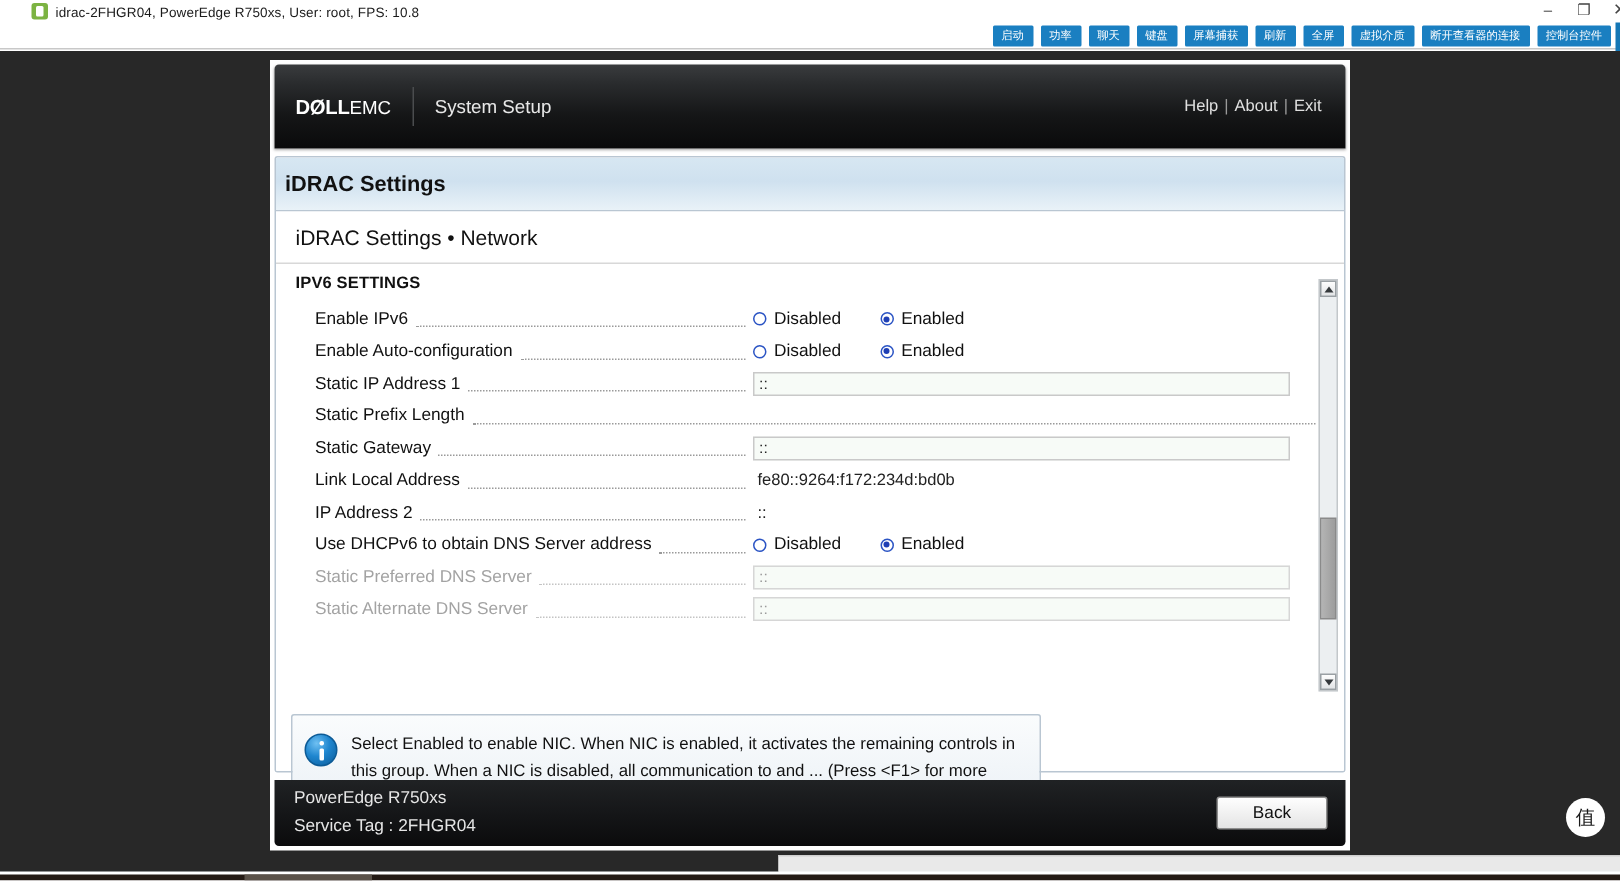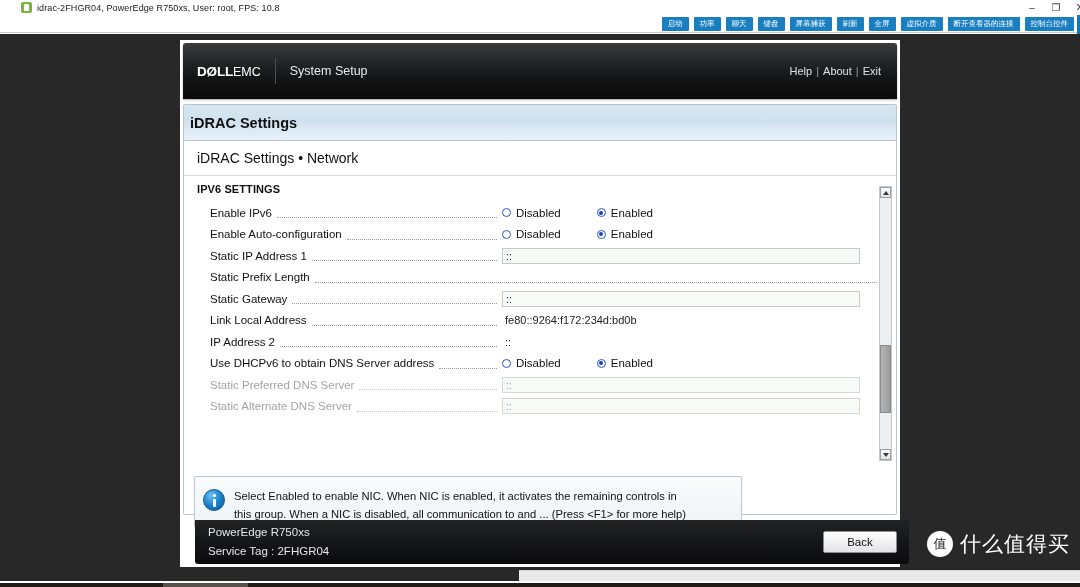--- a/index.html
+++ b/index.html
@@ -130,21 +130,21 @@
     font-size:11.5px; color:#111; white-space:nowrap; flex:none;text-align:center;
   }
   .lbl.dim { color:#a3a3a3; }
   .dots {
     flex:1 1 auto; height:1px; margin:0 5px 0 5px; position:relative; top:5px;
     border-bottom:1px dotted #9a9a9a; min-width:6px;
   }
   .dots.dim { border-bottom-color:#c4c4c4; }
   .ctrl { width:380px; flex:none; display:flex; align-items:center; }
 
-  .radio-grp { display:flex; align-items:center; gap:14px; }
+  .radio-grp { display:flex; align-items:center; gap:4px; }
   .radio-opt { display:flex; align-items:center; font-size:11.5px; color:#111; }
   .radio-opt.second { margin-left:22px; }
   .radio {
     width:9px; height:9px; border-radius:50%;
     border:1.3px solid #2b54c4; background:#ffffff;
     margin-right:5px; flex:none; position:relative;
   }
   .radio.on::after{
     content:""; position:absolute; left:1.4px; top:1.4px;
     width:4.2px; height:4.2px; border-radius:50%; background:#1f3fb5;
@@ -180,21 +180,21 @@
   .vs-btn.up .vs-arrow { border-left:3px solid transparent; border-right:3px solid transparent; border-bottom:4px solid #35393c; }
   .vs-btn.down .vs-arrow { border-left:3px solid transparent; border-right:3px solid transparent; border-top:4px solid #35393c; }
   .vs-thumb {
     position:absolute; left:0; width:11px; top:158px; height:68px;
     background:linear-gradient(to right,#b4b4b4,#9d9d9d);
     border:1px solid #8a8a8a;
   }
 
   
   .helpbox {
-    position:absolute; left:14px; top:436px; width:548px; height:52px;
+    position:absolute; left:14px; top:436px; width:500px; height:52px;
     background:linear-gradient(to bottom,#fafcfd,#eef3f7);
     border:1px solid #b9c6d2; border-radius:2px;
     display:flex; align-items:flex-start; padding:6px 16px 0 8px;
   }
   .info-icon {
     width:22px; height:22px; border-radius:50%; flex:none; margin-right:9px; margin-top:6px;
     background:radial-gradient(circle at 35% 28%,#6fc0f2 0%,#1f86cf 45%,#0a5a98 100%);
     border:1px solid #0d5b96;
     position:relative;
   }
@@ -208,21 +208,21 @@
   }
   .help-text {
     font-size:11.2px; color:#111; line-height:1.62; padding-top:4px;
   }
 
   
   .footer {
     position:absolute; left:3px; bottom:3px; width:714px; height:44px;
     background:linear-gradient(to bottom,#202224 0%,#141517 55%,#0b0b0c 100%);
     border-radius:0 0 3px 3px;
-    display:flex; align-items:center; padding-left:13px;margin-left:12px;
+    display:flex; align-items:center; padding-left:13px;
   }
   .foot-txt { color:#e6e6e6; font-size:11.5px; line-height:1.65; }
   .foot-btn {
     margin-left:auto; margin-right:12px;
     width:74px; height:22px;
     background:linear-gradient(to bottom,#fefefe,#e4e4e4);
     border:1px solid #8e8e8e; border-radius:2px;
     display:flex; align-items:center; justify-content:center;
     font-size:11.5px; color:#111;
   }
@@ -447,21 +447,20 @@
           <div class="foot-txt">PowerEdge R750xs</div>
           <div class="foot-txt">Service Tag : 2FHGR04</div>
         </div>
         <div class="foot-btn">Back</div>
       </div>
 
     </div>
 
     <div class="watermark">
       <div class="wm-badge">值</div>
-      <div class="wm-text">什么值得买</div>
     </div>
 
   </div>
 
   <div class="os-bottom">
     <div class="darkbar"></div>
     <div class="lightbar"></div>
     <div class="strip2">
       <div class="nub"></div>
     </div>

